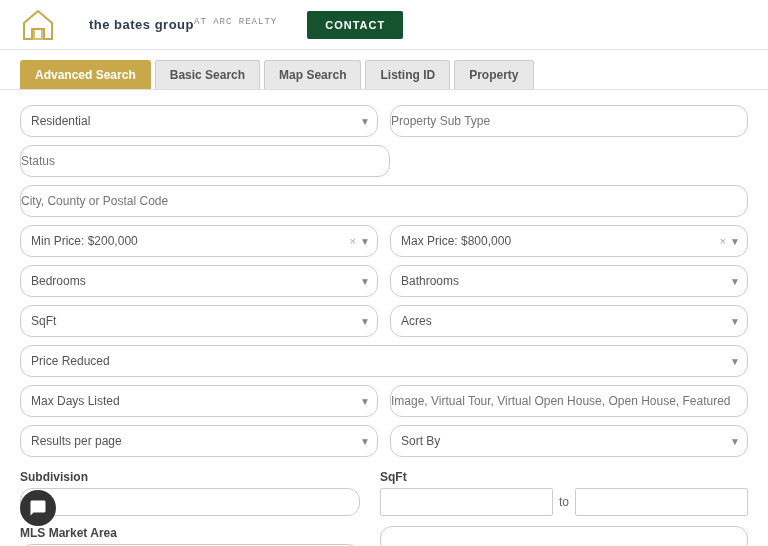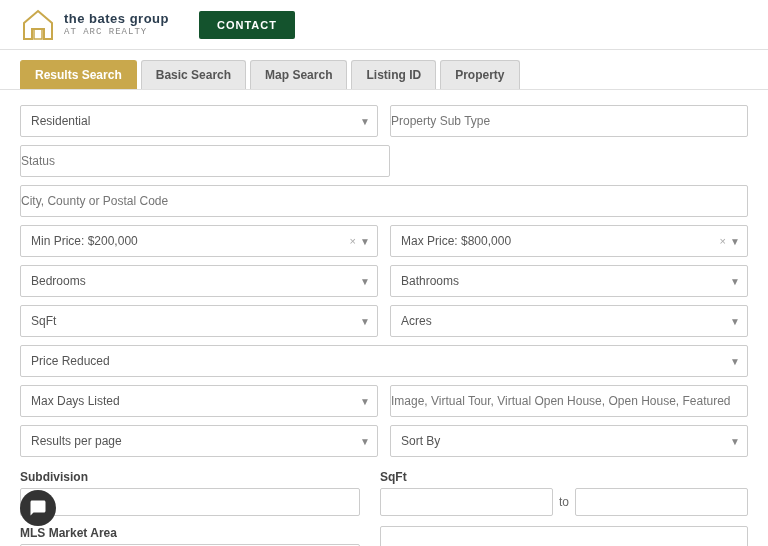--- a/index.html
+++ b/index.html
@@ -19,22 +19,23 @@
       align-items: center;
       gap: 8px;
       margin-right: 30px;
     }
     .logo-icon {
       width: 36px;
       height: 36px;
     }
     .logo-text {
       display: flex;
-      flex-direction: column;
+      flex-direction: row;
       line-height: 1.2;
+      margin-left: 25px;
     }
     .logo-brand {
       font-size: 13px;
       font-weight: bold;
       color: #2c3e50;
       letter-spacing: 0.5px;
     }
     .logo-sub {
       font-size: 9px;
       color: #888;
@@ -117,21 +118,21 @@
     .select-wrapper {
       position: relative;
       width: 100%;
     }
     .select-wrapper select,
     .input-field {
       width: 100%;
       height: 32px;
       padding: 0 28px 0 10px;
       border: 1px solid #ccc;
-      border-radius: 2px;
+      border-radius: 12px;
       background: #fff;
       font-size: 12px;
       color: #555;
       appearance: none;
       -webkit-appearance: none;
       outline: none;
     }
     .input-field {
       padding: 0 0;
     }
@@ -216,21 +217,21 @@
     </svg>
     <div class="logo-text">
       <span class="logo-brand">the bates group</span>
       <span class="logo-sub">AT ARC REALTY</span>
     </div>
   </div>
   <button class="nav-contact">CONTACT</button>
 </nav>
 
 <div class="search-tabs">
-  <div class="tab active">Results Search</div>
+  <div class="tab active">Advanced Search</div>
   <div class="tab">Basic Search</div>
   <div class="tab">Map Search</div>
   <div class="tab">Listing ID</div>
   <div class="tab">Property</div>
 </div>
 
 <div class="main-content">
 
   <div class="form-row">
     <div class="form-col-half">

